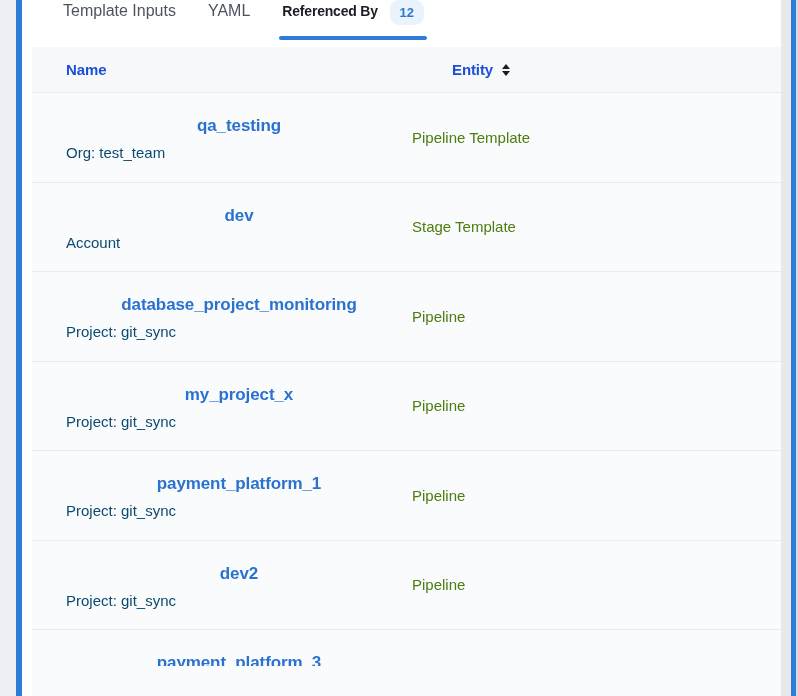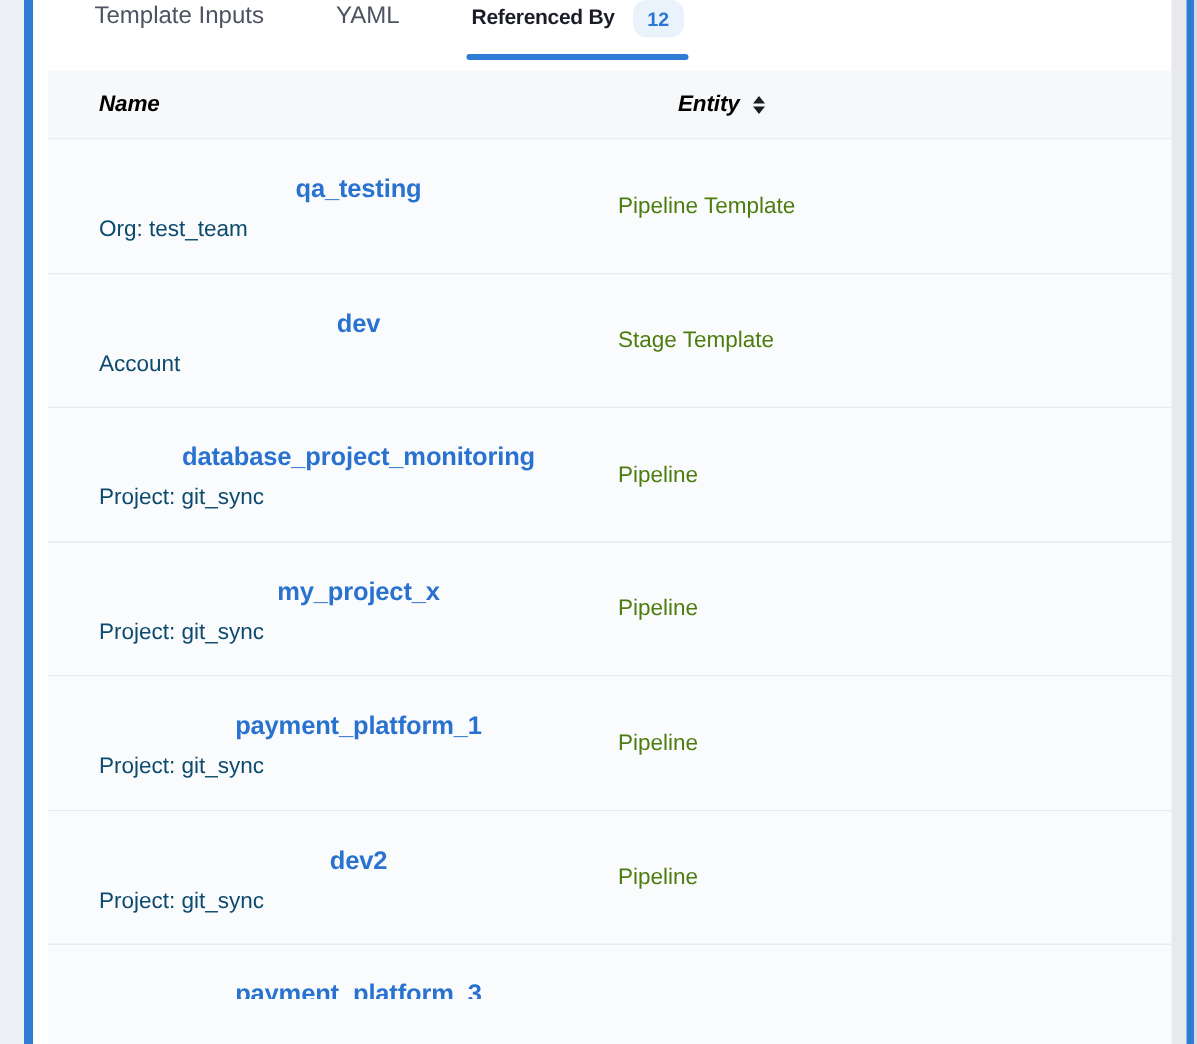--- a/index.html
+++ b/index.html
@@ -10,32 +10,32 @@
   .page-left-strip{position:absolute;left:0;top:0;width:16px;height:696px;background:#edf1f6;}
   .drawer-border-left{position:absolute;left:16px;top:0;width:6px;height:696px;background:#2e7cd6;}
   .scroll-gutter{position:absolute;left:781px;top:0;width:10px;height:696px;background:#e8e9eb;}
   .drawer-border-right{position:absolute;left:791px;top:0;width:5px;height:696px;background:#2e7cd6;}
   .page-right-strip{position:absolute;left:796px;top:0;width:2px;height:696px;background:#d7dade;}
 
   
   .drawer{position:absolute;left:22px;top:0;width:759px;height:696px;background:#ffffff;}
 
   
-  .tabs{position:relative;display:flex;align-items:flex-start;gap:48px;padding-left:41px;height:40px;}
+  .tabs{position:relative;display:flex;align-items:flex-start;gap:32px;padding-left:41px;height:40px;}
   .tab{position:relative;display:flex;align-items:flex-start;gap:12px;height:40px;cursor:pointer;}
   .tab-label{font-size:16px;line-height:20px;padding-top:1px;color:#4e5361;white-space:nowrap;}
   .tab.active .tab-label{font-size:14px;font-weight:bold;color:#1a1d26;letter-spacing:-0.2px;}
   .tab-badge{display:flex;align-items:center;justify-content:center;min-width:34px;height:25px;
     padding:0 9px;border-radius:9px;background:#eaf3fb;color:#2b77d3;font-size:13px;font-weight:bold;}
   .tab-underline{position:absolute;left:-3px;right:-3px;bottom:0;height:4px;border-radius:3px;background:#2e7cd6;}
 
   
   .table-wrap{position:absolute;left:10px;top:47px;width:749px;height:619px;overflow:hidden;}
   .thead{display:flex;height:46px;background:#f6f8fa;border-bottom:1px solid #e7eaee;align-items:center;}
-  .th{font-size:15px;font-weight:bold;color:#000000;letter-spacing:-0.1px;font-style:italic;}
+  .th{font-size:15px;font-weight:bold;color:#1d4ed8;letter-spacing:-0.1px;}
   .th-name{width:380px;padding-left:34px;}
   .th-entity{flex:1;display:flex;align-items:center;gap:9px;cursor:pointer;margin-left:40px;}
   .sort-icon{display:flex;flex-direction:column;gap:2px;}
   .sort-icon .up{width:0;height:0;border-left:4px solid transparent;border-right:4px solid transparent;border-bottom:5px solid #1a1d26;}
   .sort-icon .down{width:0;height:0;border-left:4px solid transparent;border-right:4px solid transparent;border-top:5px solid #1a1d26;}
 
   .tbody .row{display:flex;height:89.5px;background:#fafbfd;border-bottom:1px solid #e7eaee;cursor:pointer;}
   .tbody .row:last-child{border-bottom:none;}
   .cell-name{width:380px;padding:23px 0 0 34px;}
   .row-name{font-size:17px;font-weight:600;color:#2a72cf;line-height:20px;letter-spacing:-0.1px;cursor:pointer;text-align:center;}

